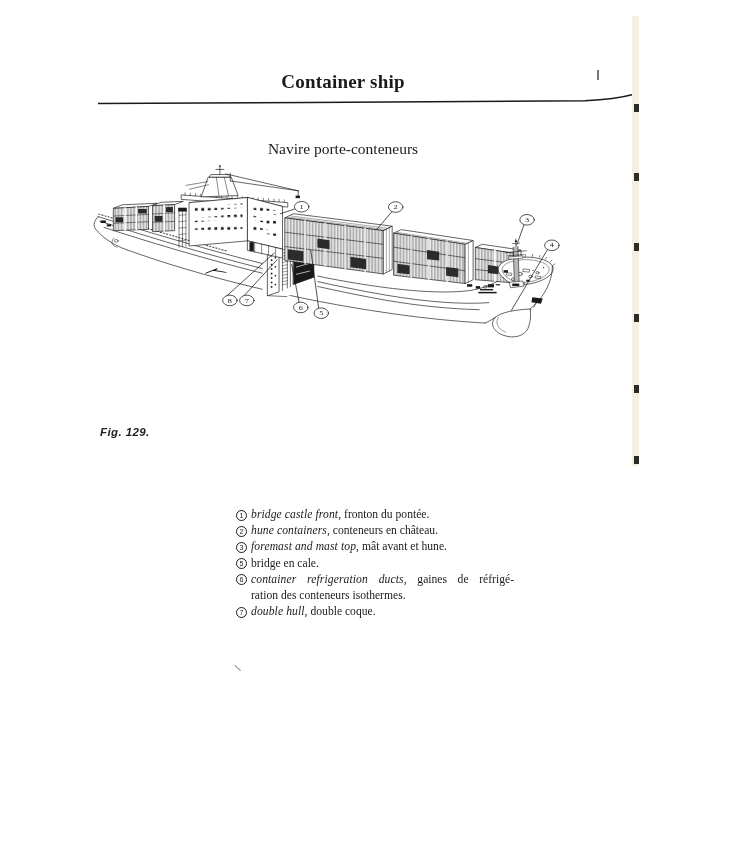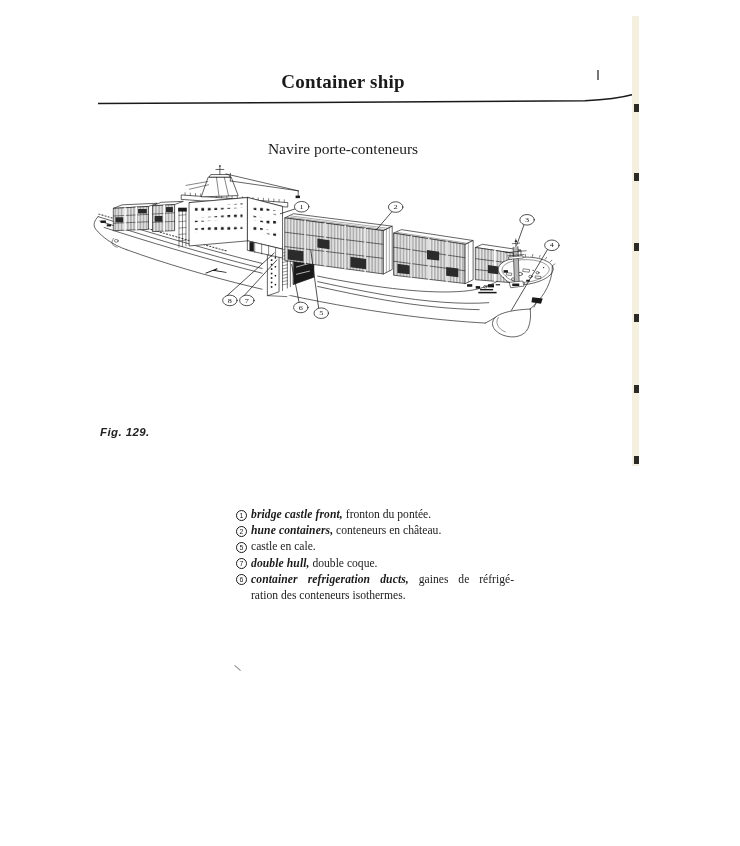--- a/index.html
+++ b/index.html
@@ -28,21 +28,21 @@
     font-size:11.6px; line-height:16.2px;
   }
   .lg-item { display:flex; }
   .lg-num {
     flex:0 0 11px; width:11px; height:11px; margin:2.6px 4px 0 0;
     border:0.9px solid #1a1a1a; border-radius:50%;
     font-family:"Liberation Sans", sans-serif; font-size:7px; line-height:10.5px;
     text-align:center; box-sizing:border-box;
   }
   .lg-text { flex:1 1 auto; }
-  .lg-term { font-weight:700; font-style:italic; letter-spacing:.1px; }
+  .lg-term { font-weight:400; font-style:italic; letter-spacing:.1px; }
   .lg-line1 { display:inline; }
   .lg-line1.just { display:block; text-align:justify; text-align-last:justify; }
   .lg-cont { display:block; }
   .edge-strip {
     position:absolute; left:632px; top:16px; width:7px; height:450px;
     background:#f4f0dd;
   }
   .edge-mark { position:absolute; background:#2b2a24; }
   .em1 { left:634px; top:104px; width:4.5px; height:7.5px; }
   .em2 { left:634px; top:173px; width:5px;   height:8px;   }
@@ -292,40 +292,44 @@
   <div class="lg-item">
     <span class="lg-num">1</span>
     <span class="lg-text"><span class="lg-line1"><b class="lg-term">bridge castle front,</b> <span>fronton du pontée.</span></span></span>
   </div>
 
   <div class="lg-item">
     <span class="lg-num">2</span>
     <span class="lg-text"><span class="lg-line1"><b class="lg-term">hune containers,</b> <span>conteneurs en château.</span></span></span>
   </div>
 
+  <div class="lg-item">
+    <span class="lg-num">3</span>
+    <span class="lg-text"><span class="lg-line1"><b class="lg-term">foremast and mast top,</b> <span>mât avant et hune.</span></span></span>
+  </div>
 
 
   <div class="lg-item">
     <span class="lg-num">5</span>
     <span class="lg-text">
-      <span class="lg-cont">castle en cale.</span>
+      <span class="lg-cont">bridge en cale.</span>
     </span>
-  </div>
-
-  <div class="lg-item">
-    <span class="lg-num">7</span>
-    <span class="lg-text"><span class="lg-line1"><b class="lg-term">double hull,</b> <span>double coque.</span></span></span>
   </div>
 
   <div class="lg-item">
     <span class="lg-num">6</span>
     <span class="lg-text">
       <span class="lg-line1 just"><b class="lg-term">container refrigeration ducts,</b> <span>gaines de réfrigé-</span></span>
       <span class="lg-cont">ration des conteneurs isothermes.</span>
     </span>
+  </div>
+
+  <div class="lg-item">
+    <span class="lg-num">7</span>
+    <span class="lg-text"><span class="lg-line1"><b class="lg-term">double hull,</b> <span>double coque.</span></span></span>
   </div>
 
 
 </div>
 
 <div class="stray-mark"></div>
 <div class="edge-strip"></div>
 <div class="edge-mark em0"></div>
 <div class="edge-mark em1"></div>
 <div class="edge-mark em2"></div>

